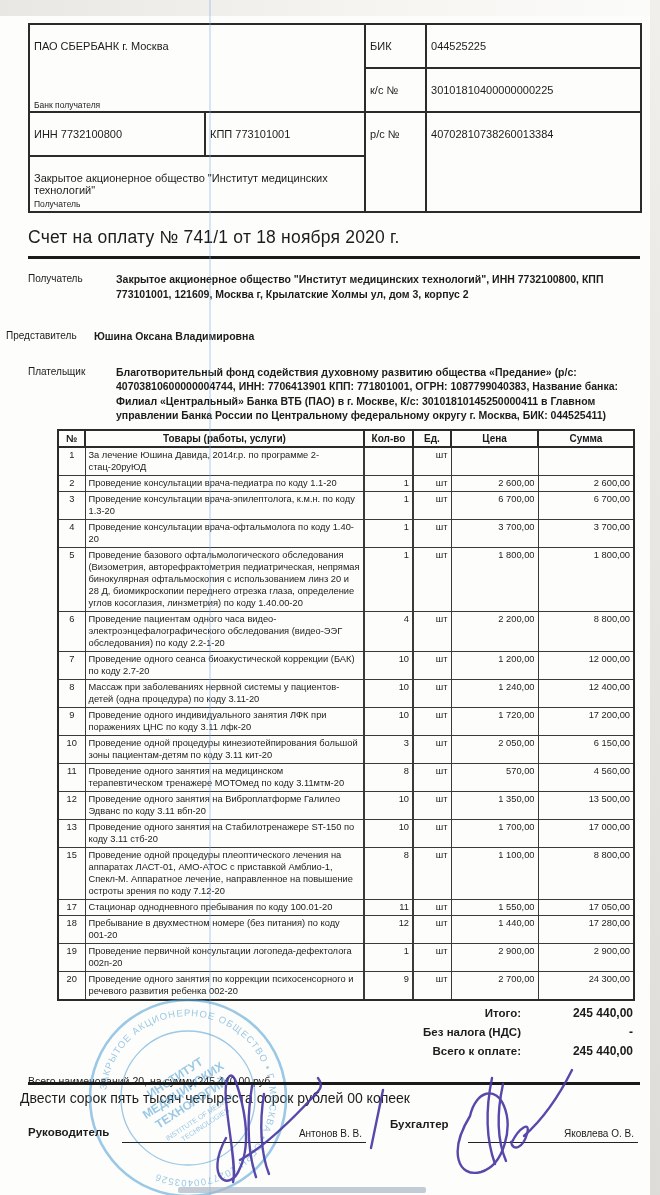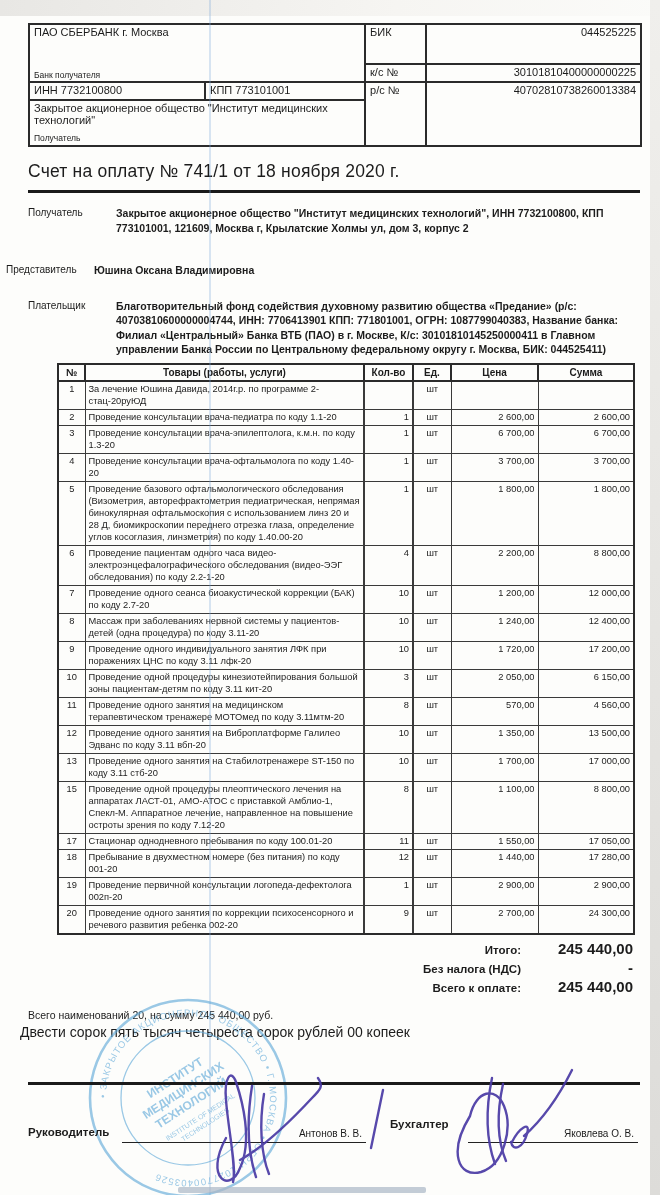--- a/index.html
+++ b/index.html
@@ -13,25 +13,25 @@
     background:linear-gradient(90deg,#e8e7e4,#f6f5f2 60%,#fbfbf9); }
   .right-edge { position:absolute; top:0; right:0; width:10px; height:100%;
     background:linear-gradient(180deg,#f0efec,#dddcd9); }
   .scan-vline { position:absolute; left:209px; top:0; bottom:0; width:2px;
     background:rgba(120,165,215,.28); }
   .bottom-edge { position:absolute; left:178px; top:1187px; width:248px; height:6px;
     background:#a9b6c6; opacity:.7; border-radius:2px; }
 
   
   table.bank { border-collapse:collapse; margin:23px 0 0 28px; table-layout:fixed; width:612px; }
-  table.bank td { border:2px solid #2b2b2b; vertical-align:top; padding:1px 4px; font-size:11px; overflow:hidden; }
+  table.bank td { border:2px solid #2b2b2b; vertical-align:top; padding:15px 4px; font-size:11px; overflow:hidden; }
   td.bank-name-cell { height:42px; position:relative; }
   .cell-sub { position:absolute; left:4px; bottom:1px; font-size:8.5px; }
   td.blabel { font-size:11px; }
-  td.bval { font-size:11px;text-align:right; }
+  td.bval { font-size:11px; }
   td.innkpp span.num { }
   td.org-cell { height:46px; position:relative; font-size:10.5px; line-height:12px; }
   .org-text { padding-right:20px; }
 
   
   .title { margin:14px 0 0 28px; font-size:17.5px; font-weight:normal; letter-spacing:.2px; }
   .hrule { margin:8px 0 0 28px; width:612px; height:3px; background:#1a1a1a; }
   .hrule2 { position:absolute; left:28px; top:0; width:612px; height:3px; background:#1a1a1a; }
 
   
@@ -47,27 +47,27 @@
   table.items th { border:2px solid #2b2b2b; font-size:10px; font-weight:bold; height:17px; padding:0 2px; }
   table.items td { border:1px solid #3a3a3a; font-size:9.3px; line-height:12px; padding:1px 3px 2px 3px; vertical-align:top; }
   table.items tr td:first-child, table.items tr td:nth-child(3),
   table.items tr td:nth-child(4) { border-left-width:2px; }
   table.items td { border-left-width:1px; }
   table.items tr td:first-child { border-left:2px solid #2b2b2b; }
   table.items tr td:last-child { border-right:2px solid #2b2b2b; }
   table.items tr:last-child td { border-bottom:2px solid #2b2b2b; }
   td.col-num { text-align:center; }
   td.col-qty, td.col-price, td.col-sum { text-align:right; }
-  td.col-unit { text-align:center; }
+  td.col-unit { text-align:right; }
 
   
   .totals { margin-top:5px; margin-right:27px; }
   .totals-row { display:flex; justify-content:flex-end; align-items:baseline; height:19px; }
   .totals-label { font-size:11.5px; font-weight:bold; }
-  .totals-value { width:112px; text-align:right; font-size:15px; font-weight:bold; }
+  .totals-value { width:112px; text-align:right; font-size:12px; font-weight:bold; }
 
   .count-line { margin:12px 0 0 28px; font-size:10.5px; }
   .words-line { margin:3px 0 0 20px; font-size:14px; font-weight:normal; }
 
   
   .stamp { position:absolute; left:84px; top:994px; width:208px; height:208px; opacity:.62; }
   .sig-ink { position:absolute; left:140px; top:1020px; width:520px; height:175px; }
 
   .sig-block { position:absolute; left:0; top:1082px; width:570px; height:113px; }
   .sig-label { position:absolute; font-size:11.5px; font-weight:bold; }

